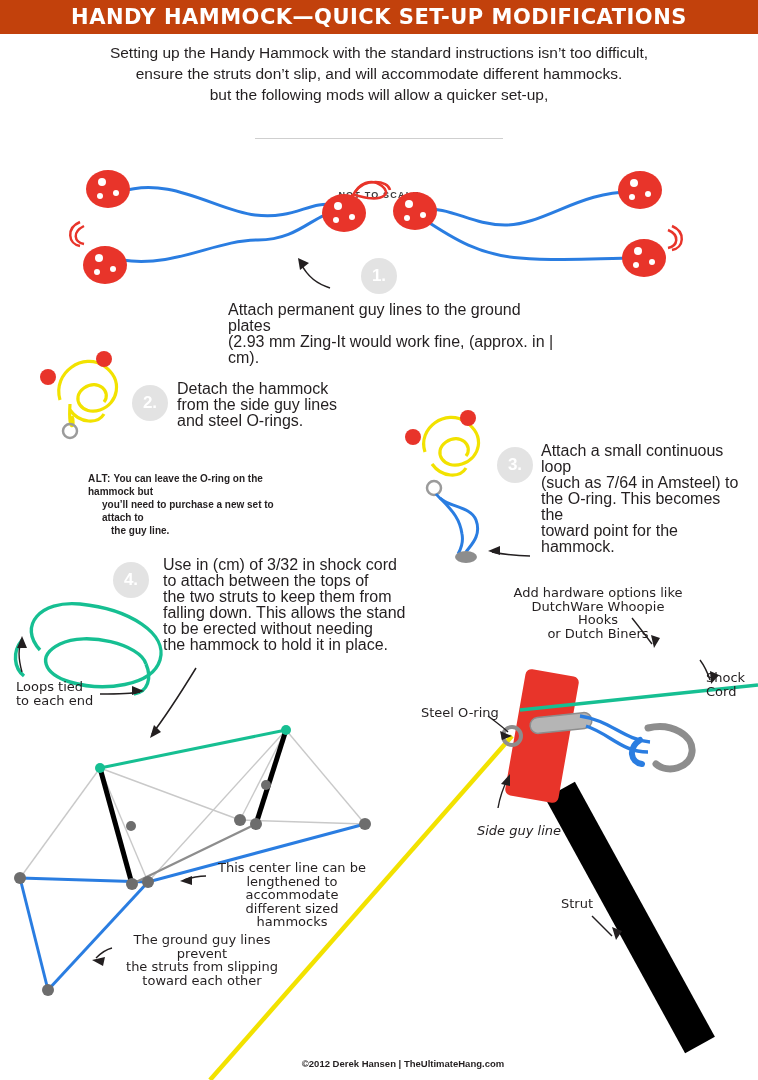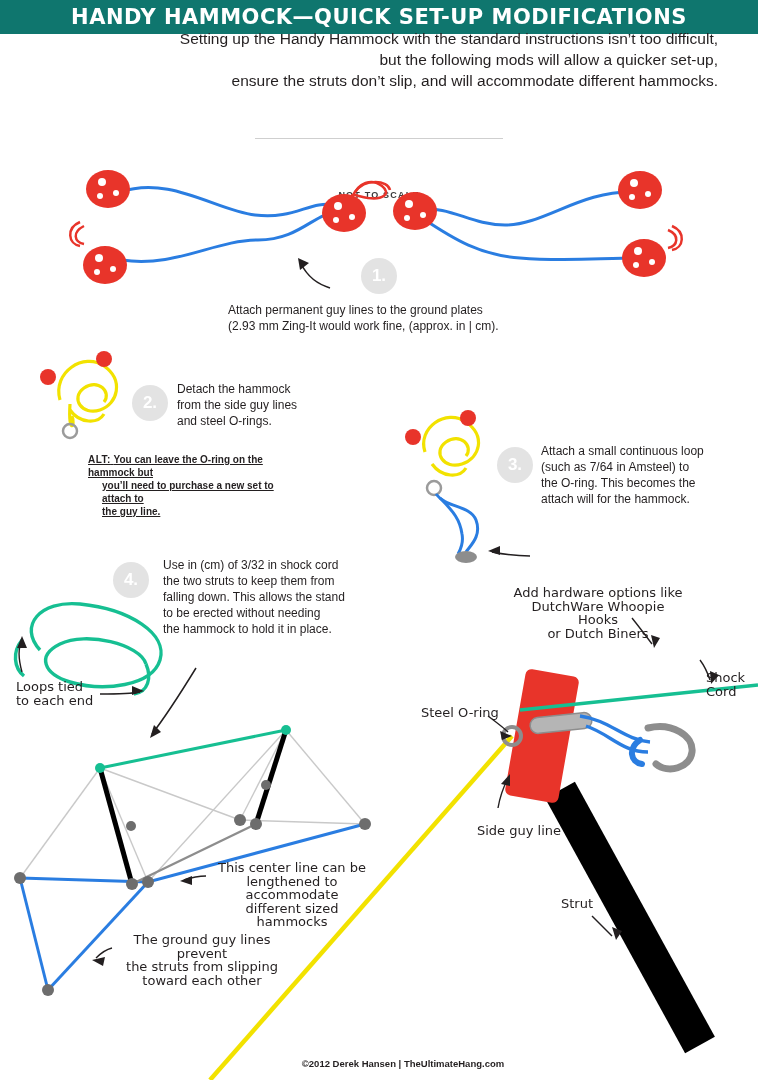--- a/index.html
+++ b/index.html
@@ -14,39 +14,39 @@
     overflow: hidden;
     font-family: "Liberation Sans", sans-serif;
     color: #231f20;
   }
 
   
   .header-bar {
     position: absolute;
     left: 0; top: 0;
     width: 758px; height: 34px;
-    background: #0f766e;
+    background: #c2410c;
     display: flex;
     align-items: center;
     justify-content: center;
   }
   .header-title {
     color: #ffffff;
     font-size: 21px;
     font-weight: bold;
     letter-spacing: 0.5px;
     text-transform: uppercase;
     font-family: "DejaVu Sans", sans-serif;
   }
 
   .intro {
     position: absolute;
-    left: 40px; top: 28px;
+    left: 40px; top: 42px;
     width: 678px;
-    text-align: right;
+    text-align: center;
     font-size: 15.5px;
     line-height: 21px;
     color: #231f20;
   }
 
   .rule {
     position: absolute;
     left: 255px; top: 138px;
     width: 248px;
     border-top: 1px solid #cfcfcf;
@@ -73,21 +73,21 @@
     font-size: 17px;
     font-weight: bold;
     display: flex;
     align-items: center;
     justify-content: center;
   }
 
   
   .txt {
     position: absolute;
-    font-size: 12px;
+    font-size: 16px;
     line-height: 16px;
     color: #231f20;
   }
   .alt-block {
     position: absolute;
     font-size: 10px;
     line-height: 13px;
     font-weight: bold;
     color: #231f20;
     width: 215px;
@@ -120,22 +120,22 @@
 </style>
 </head>
 <body>
 
 <div class="header-bar">
   <div class="header-title">Handy Hammock—Quick Set-up Modifications</div>
 </div>
 
 <div class="intro">
   <div>Setting up the Handy Hammock with the standard instructions isn’t too difficult,</div>
+  <div>ensure the struts don’t slip, and will accommodate different hammocks.</div>
   <div>but the following mods will allow a quicker set-up,</div>
-  <div>ensure the struts don’t slip, and will accommodate different hammocks.</div>
 </div>
 
 <div class="rule"></div>
 <div class="not-to-scale">NOT TO SCALE</div>
 
 <svg width="758" height="1080" viewBox="0 0 758 1080">
 
   <g>
 
     <path d="M120,192 C170,175 215,210 255,215 C295,220 310,200 335,205" fill="none" stroke="#2a7de1" stroke-width="3"></path>
@@ -311,50 +311,51 @@
   <div>Attach permanent guy lines to the ground plates</div>
   <div>(2.93 mm Zing-It would work fine, (approx. in | cm).</div>
 </div>
 
 <div class="txt" style="left:177px; top:381px; width:180px;">
   <div>Detach the hammock</div>
   <div>from the side guy lines</div>
   <div>and steel O-rings.</div>
 </div>
 
-<div class="alt-block" style="left:88px; top:453px;text-decoration:underline;">
+<div class="alt-block" style="left:88px; top:472px;">
   <div><span class="alt-tag">ALT:</span> <span>You can leave the O-ring on the hammock but</span></div>
   <div style="margin-left:14px;">you’ll need to purchase a new set to attach to</div>
-  <div style="margin-left:14px;">the guy line.</div>
+  <div style="margin-left:23px;">the guy line.</div>
 </div>
 
 <div class="txt" style="left:541px; top:443px; width:200px;">
   <div>Attach a small continuous loop</div>
   <div>(such as 7/64 in Amsteel) to</div>
   <div>the O-ring. This becomes the</div>
-  <div>attach will for the hammock.</div>
+  <div>toward point for the hammock.</div>
 </div>
 
 <div class="txt" style="left:163px; top:557px; width:250px;">
   <div>Use in (cm) of 3/32 in shock cord</div>
+  <div>to attach between the tops of</div>
   <div>the two struts to keep them from</div>
   <div>falling down. This allows the stand</div>
   <div>to be erected without needing</div>
   <div>the hammock to hold it in place.</div>
 </div>
 
 <div class="hand center" style="left:512px; top:586px; width:172px;">
   <div>Add hardware options like</div>
   <div>DutchWare Whoopie Hooks</div>
   <div>or Dutch Biners</div>
 </div>
 
 <div class="hand" style="left:674px; top:671px;margin-left:32px;">Shock Cord</div>
 <div class="hand" style="left:421px; top:706px;">Steel O-ring</div>
-<div class="hand" style="left:477px; top:824px;">Side guy line</div>
+<div class="hand" style="left:477px; top:824px;font-style:italic;">Side guy line</div>
 <div class="hand" style="left:561px; top:897px;">Strut</div>
 
 <div class="hand" style="left:16px; top:680px;">
   <div>Loops tied</div>
   <div>to each end</div>
 </div>
 
 <div class="hand center" style="left:212px; top:861px; width:160px;">
   <div>This center line can be</div>
   <div>lengthened to accommodate</div>

